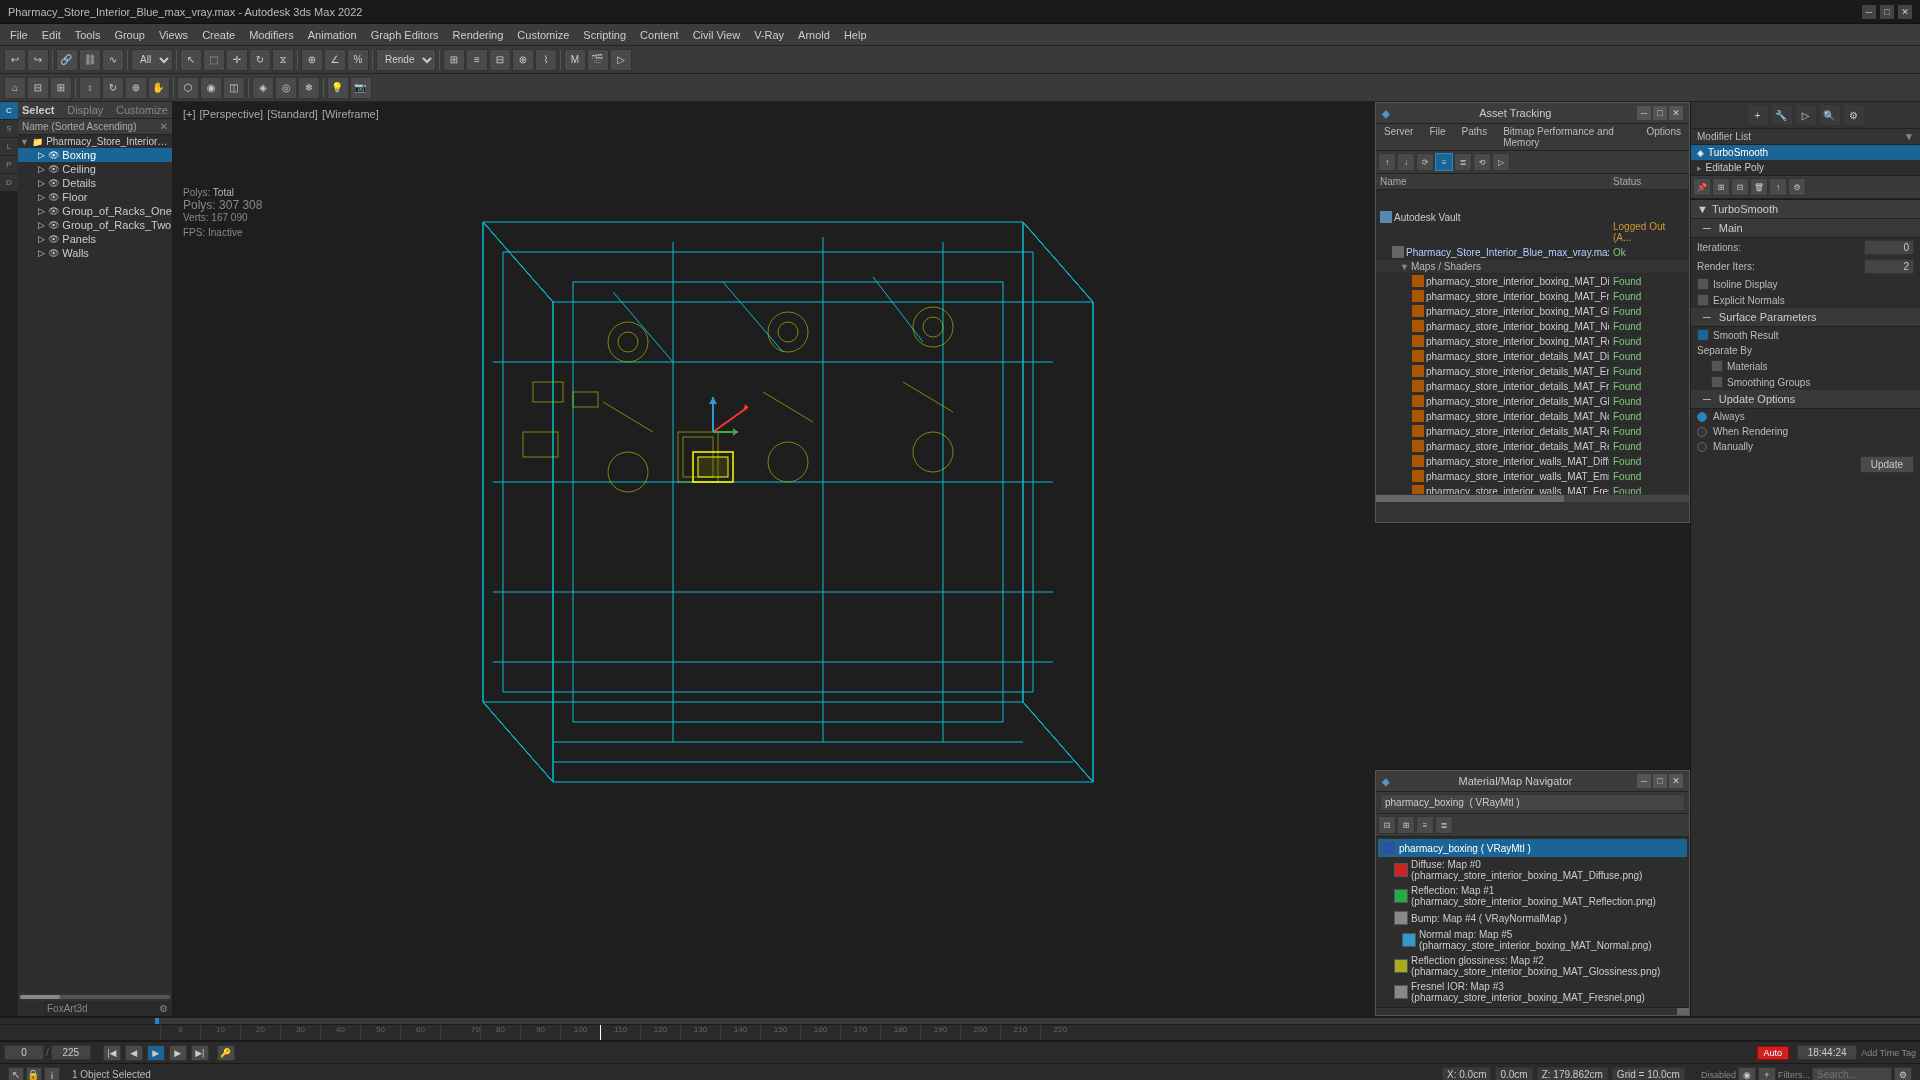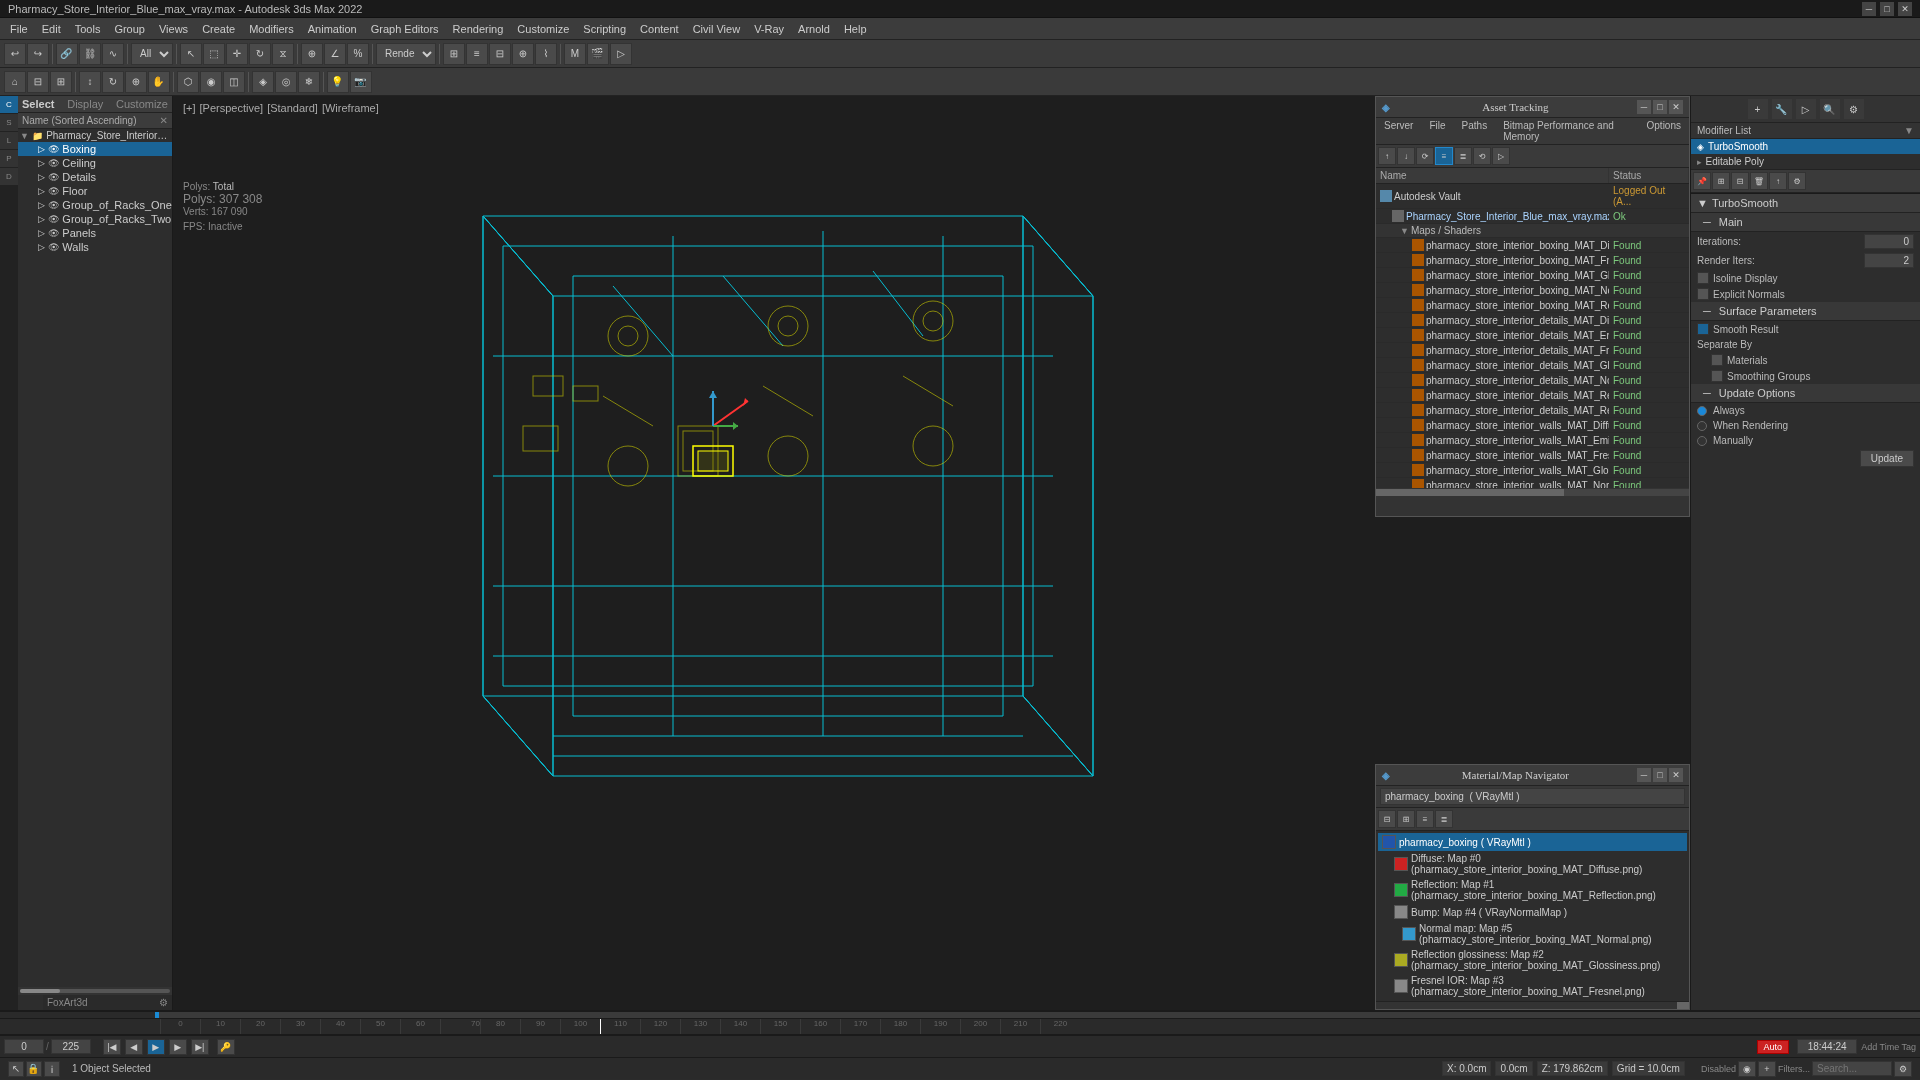--- a/index.html
+++ b/index.html
@@ -1,19 +1,19 @@
 <!DOCTYPE html>
 <html><head>
   <meta charset="utf-8">
   <style>
     * { box-sizing: border-box; margin: 0; padding: 0; }
     body { background: #2b2b2b; color: #ccc; font-family: Arial, sans-serif; font-size: 11px; width: 1920px; height: 1080px; overflow: hidden; }
     
     
-    #titlebar { background: #1a1a1a; height: 18px; display: flex; align-items: center; justify-content: space-between; padding: 0 8px; border-bottom: 1px solid #111; gap: 28px; }
+    #titlebar { background: #1a1a1a; height: 24px; display: flex; align-items: center; justify-content: space-between; padding: 0 8px; border-bottom: 1px solid #111; gap: 28px; }
     #titlebar .title { color: #bbb; font-size: 11px; }
     #titlebar .controls { display: flex; gap: 4px; }
     #titlebar .controls span { width: 14px; height: 14px; background: #444; display: inline-block; text-align: center; line-height: 14px; font-size: 9px; cursor: pointer; }
     
     
     #menubar { background: #3c3c3c; height: 22px; display: flex; align-items: center; padding: 0 4px; border-bottom: 1px solid #222; gap: 2px; }
     #menubar span { color: #ccc; padding: 2px 6px; cursor: pointer; font-size: 11px; }
     
     
     #toolbar1 { background: #3a3a3a; height: 28px; display: flex; align-items: center; padding: 0 4px; border-bottom: 1px solid #222; gap: 1px; }
@@ -48,21 +48,21 @@
     .prop-label { color: #bbb; font-size: 10px; flex: 1; }
     .prop-value { color: #ccc; font-size: 10px; background: #444; border: 1px solid #333; padding: 1px 4px; width: 50px; text-align: right; }
     .prop-checkbox { width: 12px; height: 12px; background: #555; border: 1px solid #333; }
     .prop-checkbox.checked { background: #1a6496; }
     .radio-btn { width: 10px; height: 10px; border-radius: 50%; border: 1px solid #666; background: #333; display: inline-block; margin-right: 2px; }
     .radio-btn.checked { background: #1a88d8; }
     
     
     #asset-tracking { position: absolute; top: 0; right: 235px; width: 315px; background: #2d2d2d; border: 1px solid #555; z-index: 100; }
     .panel-titlebar { background: #3c3c3c; padding: 3px 6px; display: flex; align-items: center; justify-content: space-between; border-bottom: 1px solid #222; cursor: move; }
-    .panel-titlebar .panel-title { font-size: 11px; color: #ccc; font-family: Liberation Serif, serif; }
+    .panel-titlebar .panel-title { font-size: 11px; color: #ccc; }
     .panel-titlebar .panel-controls { display: flex; gap: 2px; }
     .panel-controls span { width: 14px; height: 14px; background: #555; display: inline-flex; align-items: center; justify-content: center; font-size: 9px; cursor: pointer; color: #ccc; }
     
     .panel-menu-bar { background: #383838; display: flex; border-bottom: 1px solid #222; }
     .panel-menu-item { padding: 2px 8px; font-size: 10px; color: #bbb; cursor: pointer; }
     
     .panel-toolbar { background: #3a3a3a; display: flex; align-items: center; padding: 2px; border-bottom: 1px solid #222; gap: 1px; }
     .panel-tb-btn { width: 18px; height: 18px; background: #4a4a4a; border: 1px solid #333; display: inline-flex; align-items: center; justify-content: center; cursor: pointer; font-size: 8px; color: #ccc; }
     .panel-tb-btn.active { background: #1a6496; border-color: #2288cc; }
     .asset-table-header { display: flex; background: #3a3a3a; border-bottom: 1px solid #222; }
@@ -445,21 +445,21 @@
         <div class="asset-table-header">
           <div class="asset-col-name">Name</div>
           <div class="asset-col-status">Status</div>
         </div>
 
         <div class="asset-row">
           <div class="asset-cell-name">
             <span class="asset-icon vault-icon"></span>
             <span>Autodesk Vault</span>
           </div>
-          <div class="asset-cell-status" style="color:#cc9933;">Logged Out (A...</div>
+          <div class="asset-cell-status" style="color:#cc9933;margin-top:30px;">Logged Out (A...</div>
         </div>
 
         <div class="asset-row" style="padding-left:12px;">
           <div class="asset-cell-name">
             <span class="asset-icon file-icon"></span>
             <span style="color:#aad4ff;">Pharmacy_Store_Interior_Blue_max_vray.max</span>
           </div>
           <div class="asset-cell-status" style="color:#7dc97d;">Ok</div>
         </div>
 

